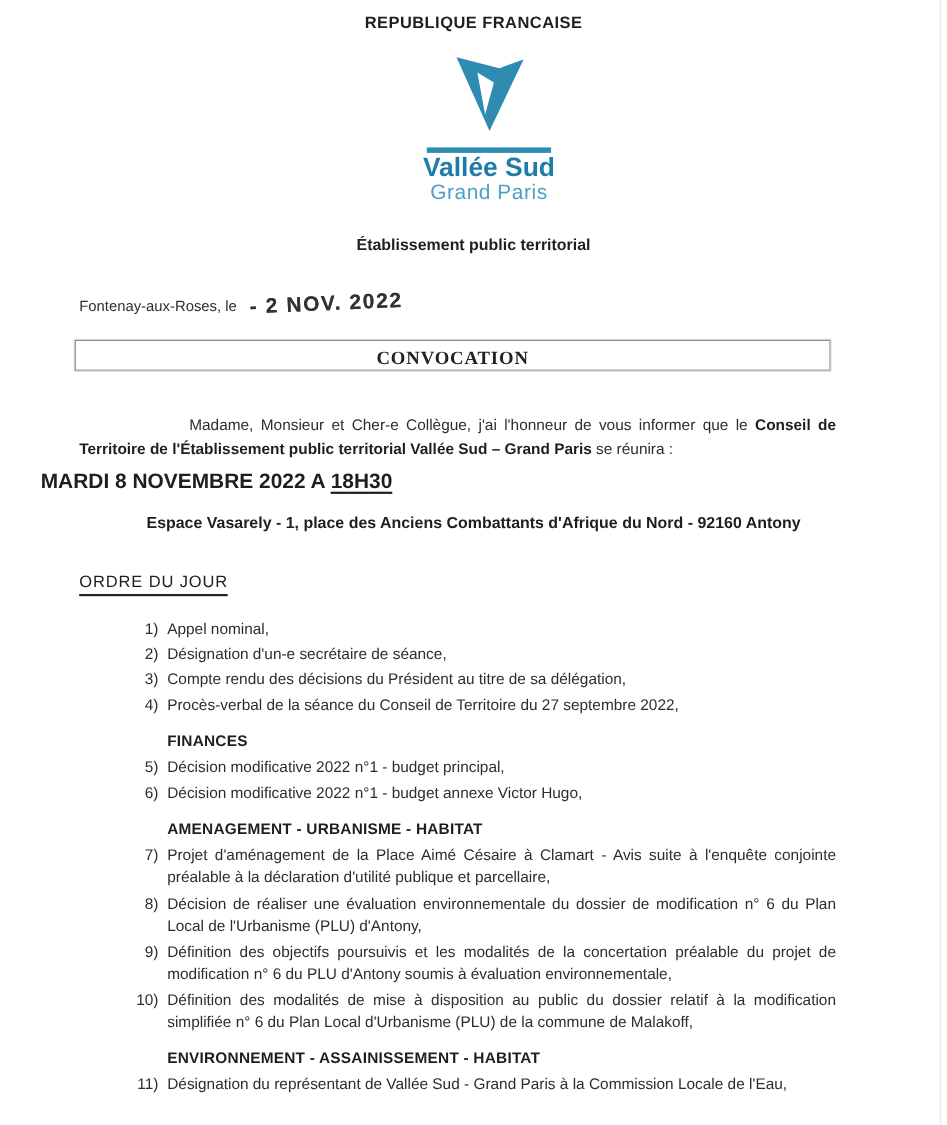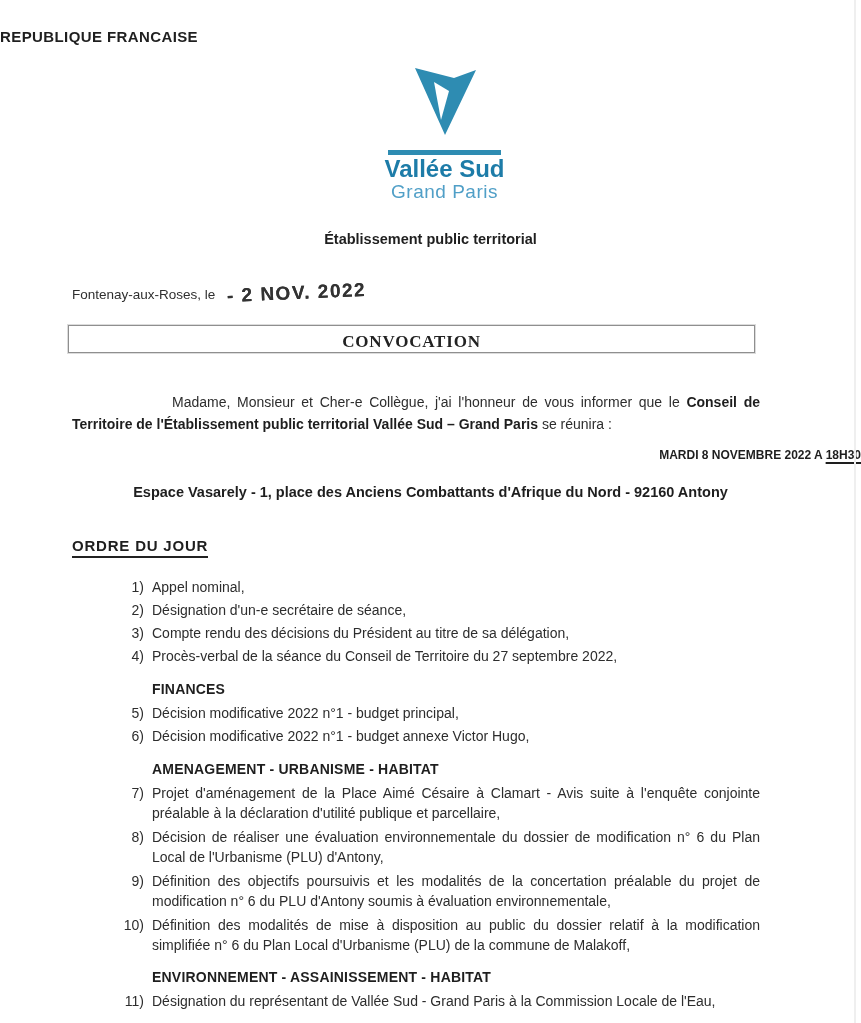--- a/index.html
+++ b/index.html
@@ -10,22 +10,22 @@
     background: #ffffff;
     overflow: hidden;
     font-family: "Liberation Sans", sans-serif;
     color: #2d2d2d;
   }
   .scan-edge {
     position: absolute; right: 5px; top: 0; height: 100%; width: 2px;
     background: #efefef;
   }
   .republic {
-    padding-top: 28px;
-    text-align: left;
+    padding-top: 12px;
+    text-align: center;
     font-size: 15px; font-weight: 700; letter-spacing: .4px;
     color: #1f1f1f; line-height: 18px;
   }
   .logo { text-align: center; padding-left: 28px; }
   .logo svg { display: block; margin: 17px auto 0 auto; }
   .logo-rule {
     width: 113px; height: 5px; margin: 13px auto 0 auto;
     background: #2e8cb2;
   }
   .logo-wordmark {
@@ -67,32 +67,32 @@
     font-family: "Liberation Serif", serif;
     font-size: 17px; font-weight: 700; letter-spacing: .8px; color: #222;
   }
   .intro {
     margin: 39px 101px 0 72px;
     font-size: 14px; line-height: 21.5px; color: #2d2d2d;
     text-align: justify; text-indent: 100px;
   }
   .intro b { color: #1e1e1e; }
   .meeting-date {
-    margin-top: 11px; text-align: right;
-    font-size: 12px; font-weight: 700; color: #1e1e1e; line-height: 18px;
+    margin-top: 11px; text-align: left;
+    font-size: 19px; font-weight: 700; color: #1e1e1e; line-height: 18px; margin-left: 37px;
   }
   .time-underline { text-decoration: underline; text-underline-offset: 3px; text-decoration-thickness: 1.5px; }
   .venue {
     margin: 19px 60px 0 60px; text-align: center;
     font-size: 14.5px; font-weight: 700; color: #1e1e1e; line-height: 18px;
   }
   .agenda-heading-wrap { margin: 35px 0 0 72px; line-height: 19px; }
   .agenda-heading {
     display: inline-block;
-    font-size: 15px; font-weight: 700; letter-spacing: .8px; color: #1e1e1e;
+    font-size: 15px; font-weight: 400; letter-spacing: .8px; color: #1e1e1e;
     border-bottom: 2px solid #222; padding-bottom: 1px; text-align: right;
   }
   .agenda { margin-top: 19px; }
   .agenda-item {
     position: relative;
     margin: 0 101px 2px 152px;
     font-size: 14px; line-height: 21px; color: #2d2d2d;
     text-align: justify;
   }
   .agenda-item.multi { line-height: 20px; margin-bottom: 4px; }

